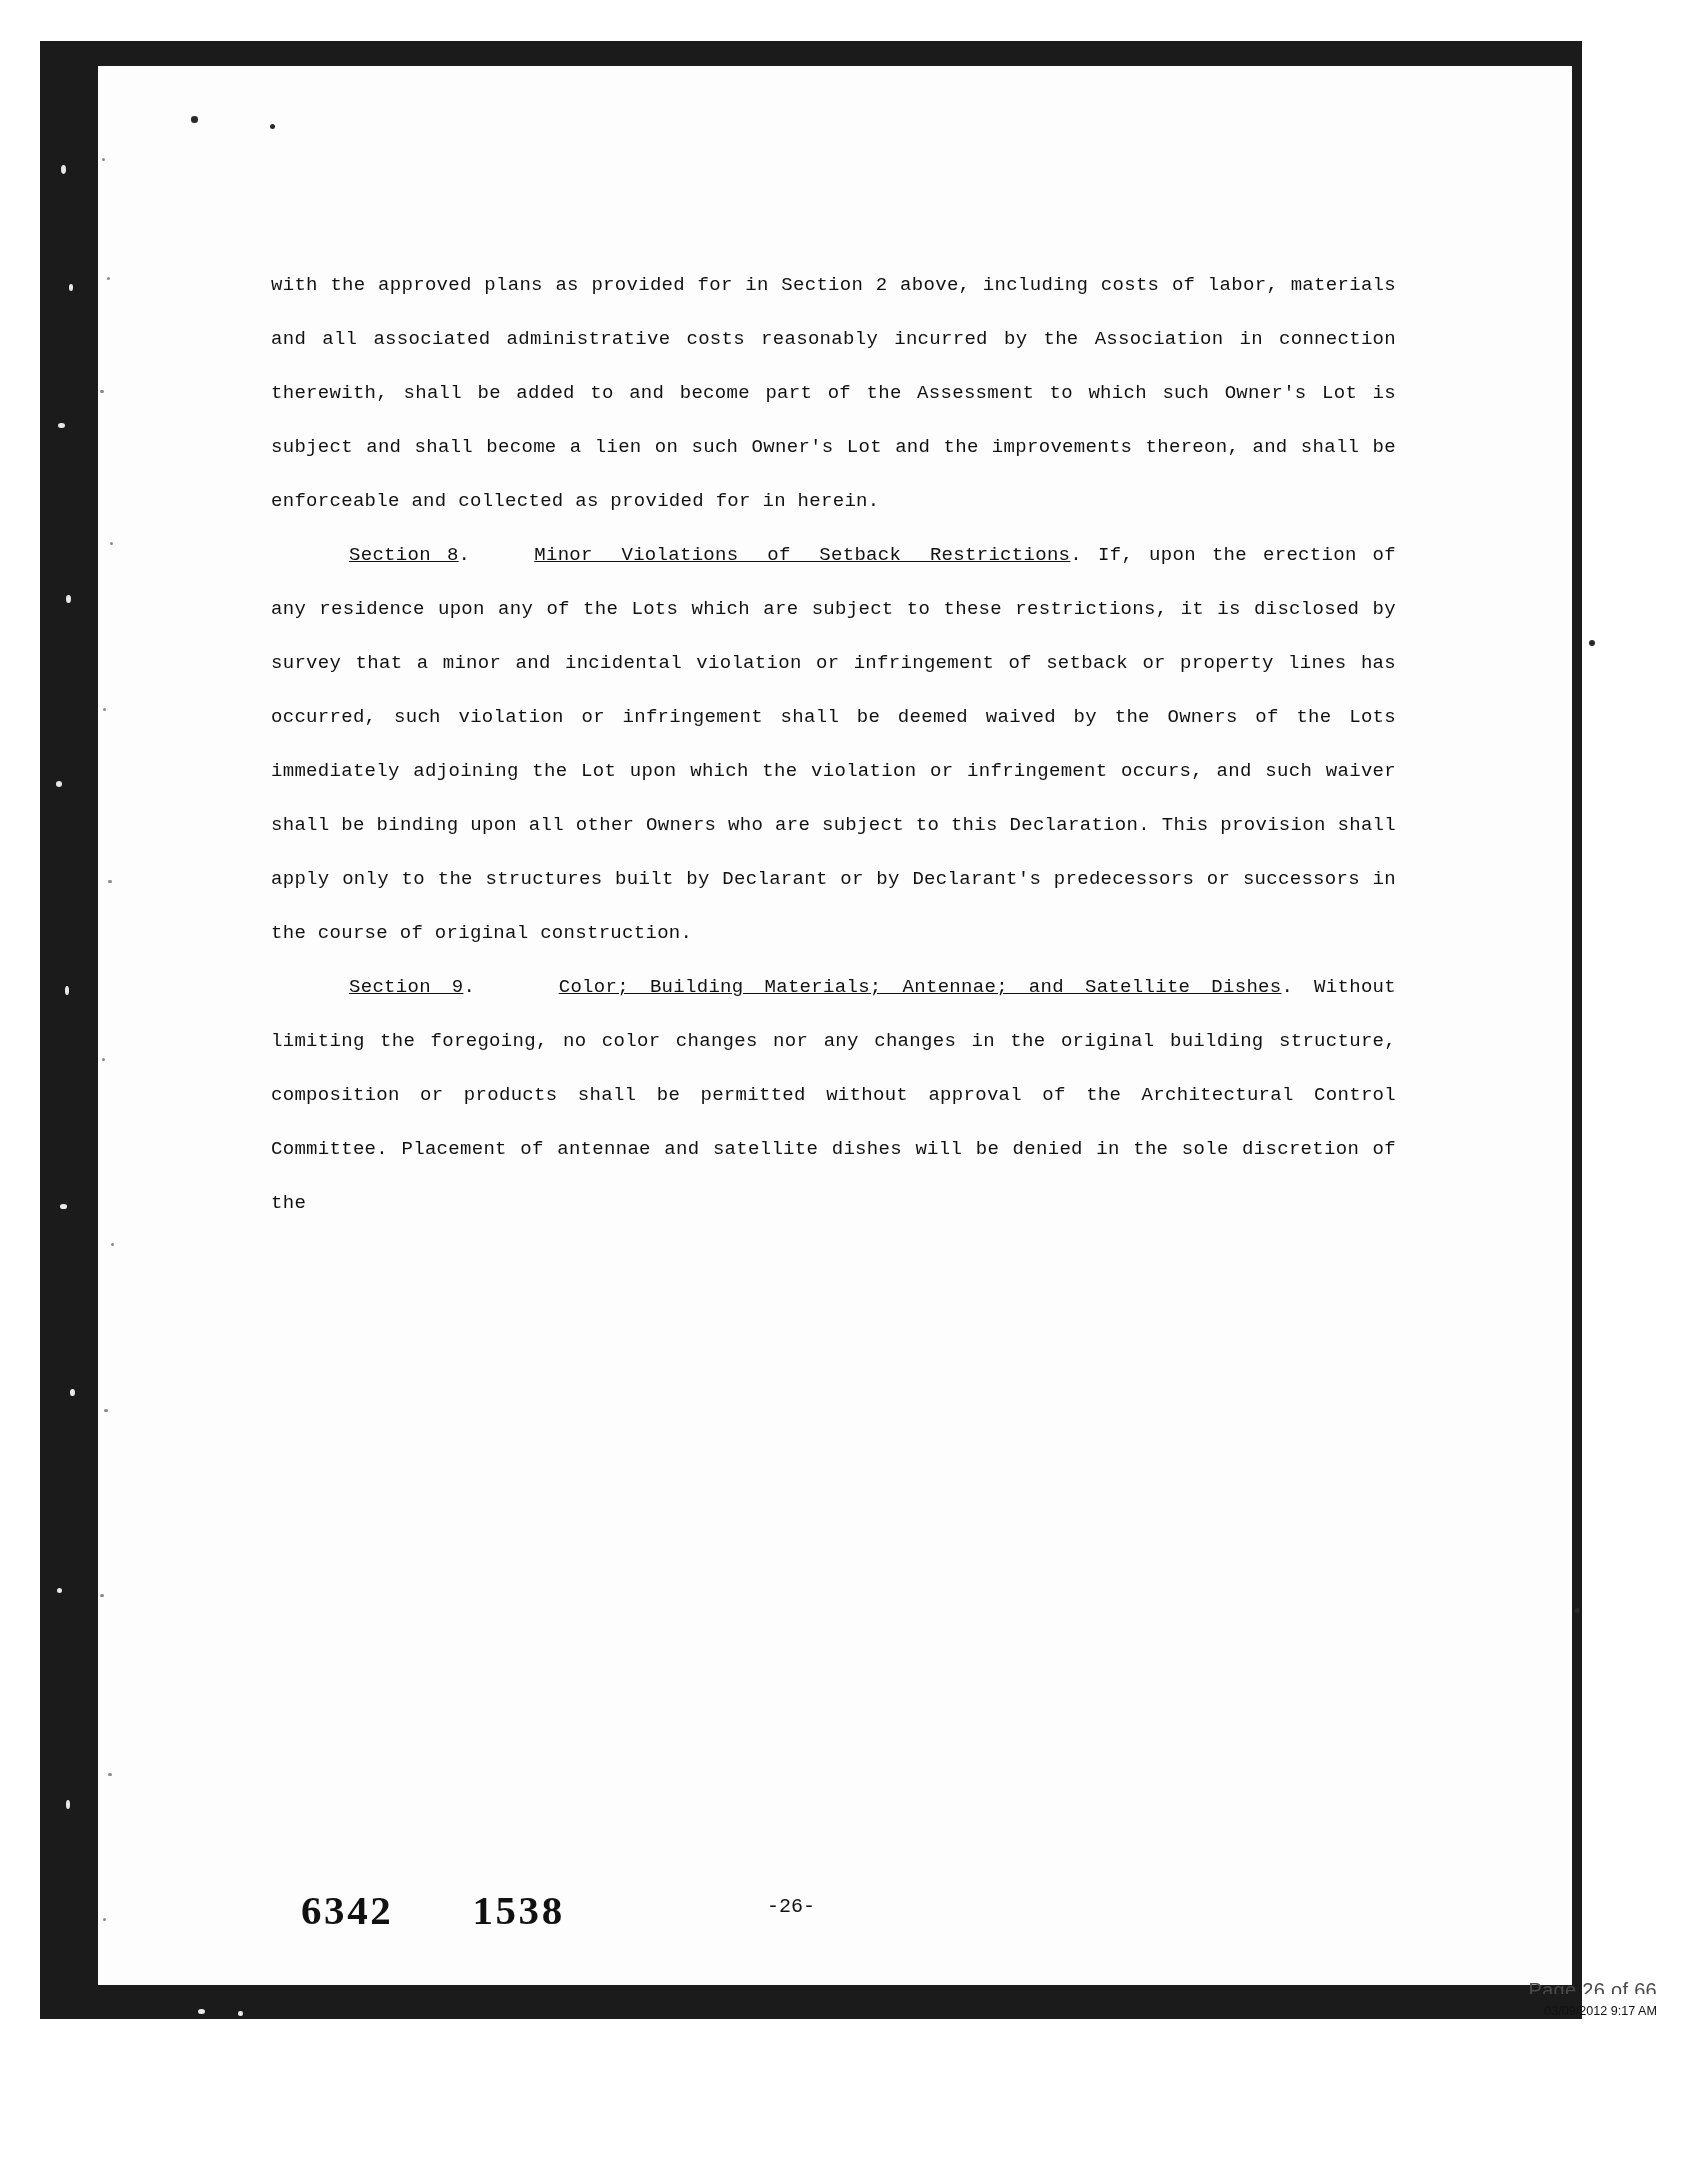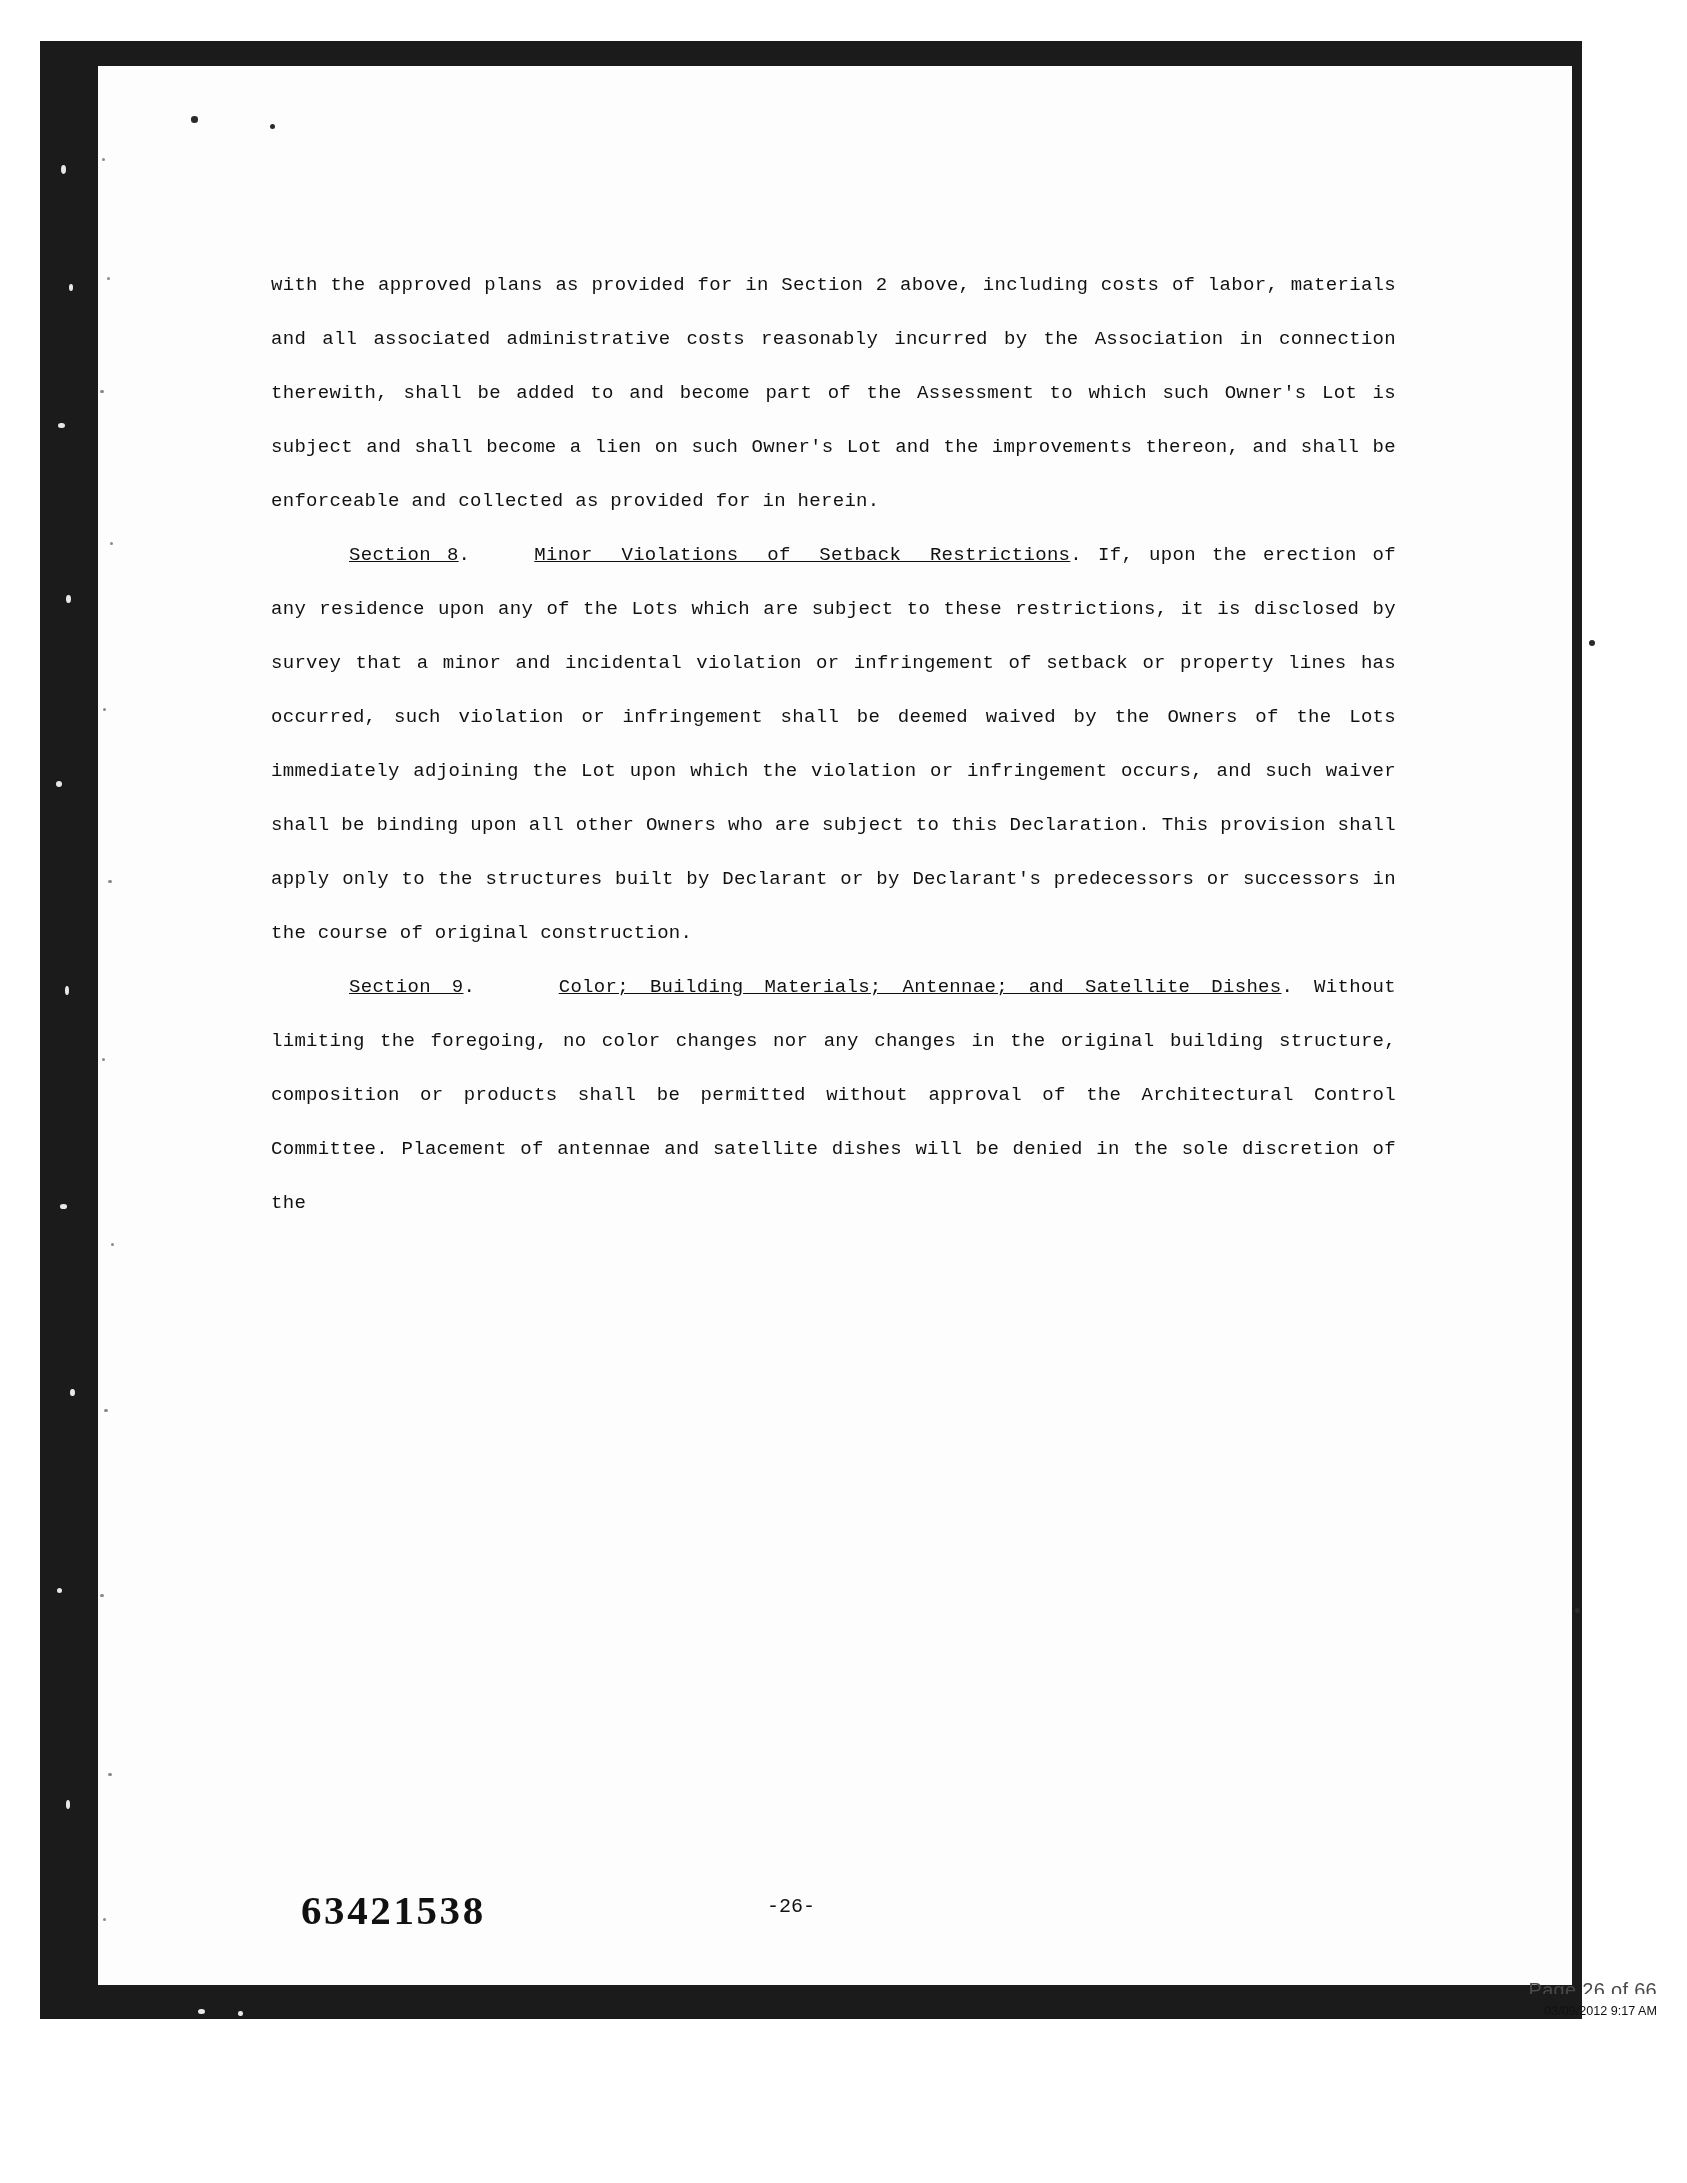--- a/index.html
+++ b/index.html
@@ -91,21 +91,21 @@
   .stamp {
     position: absolute;
     left: 301px;
     top: 1886px;
     font-family: "Liberation Serif", serif;
     font-size: 41px;
     letter-spacing: 2.6px;
     color: #111;
     font-weight: 700;
   }
-  .stamp .n2 { }
+  .stamp .n2 { margin-left: 79px; }
 
   .page-num {
     position: absolute;
     left: 767px;
     top: 1895px;
     font-size: 20px;
     color: #111;
     font-family: "Liberation Mono", monospace;
   }
 

